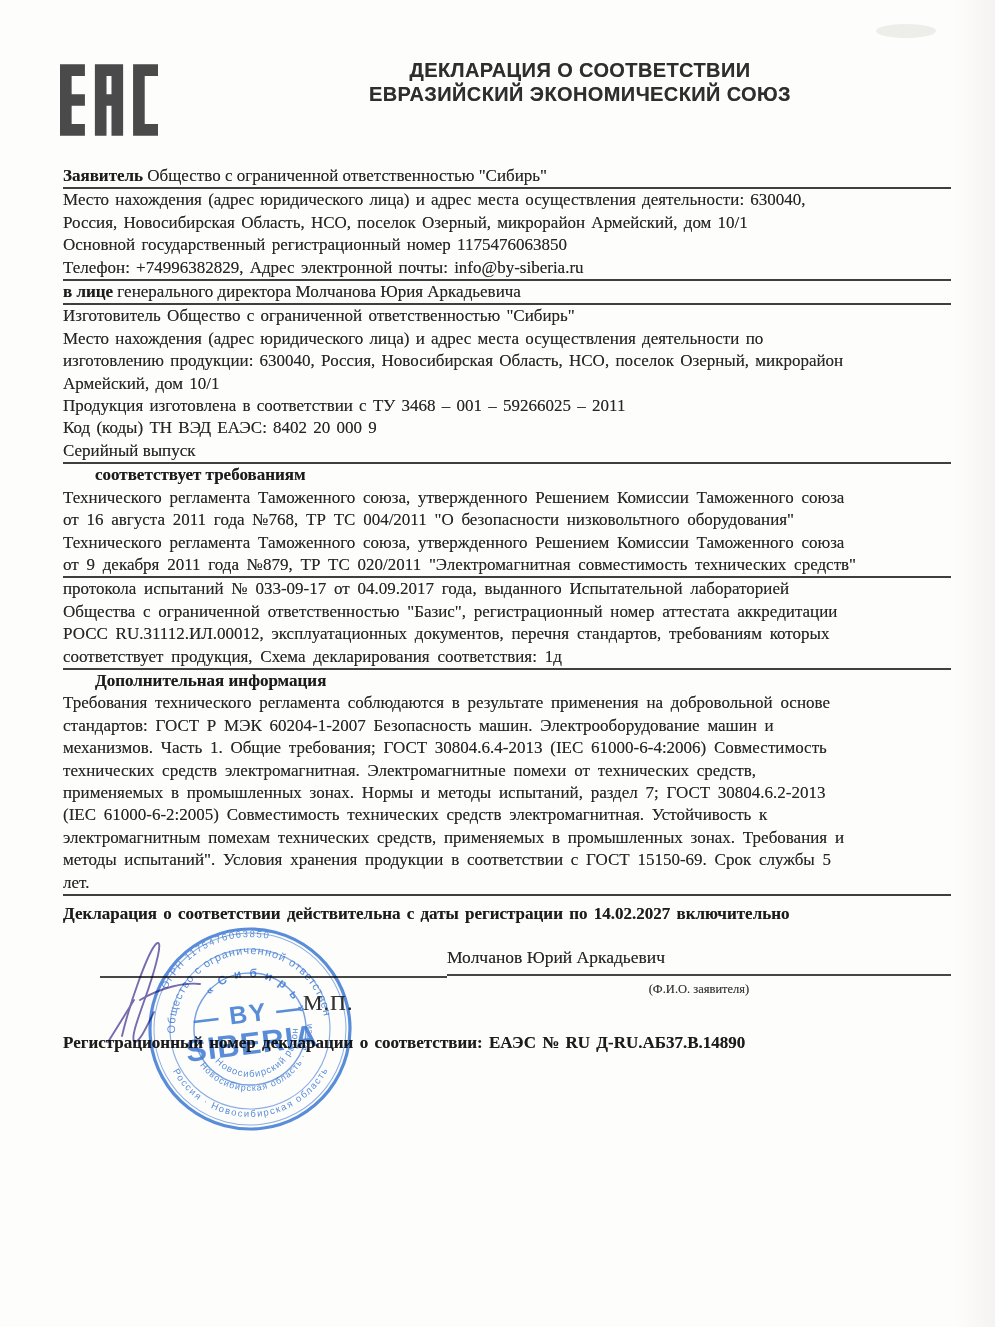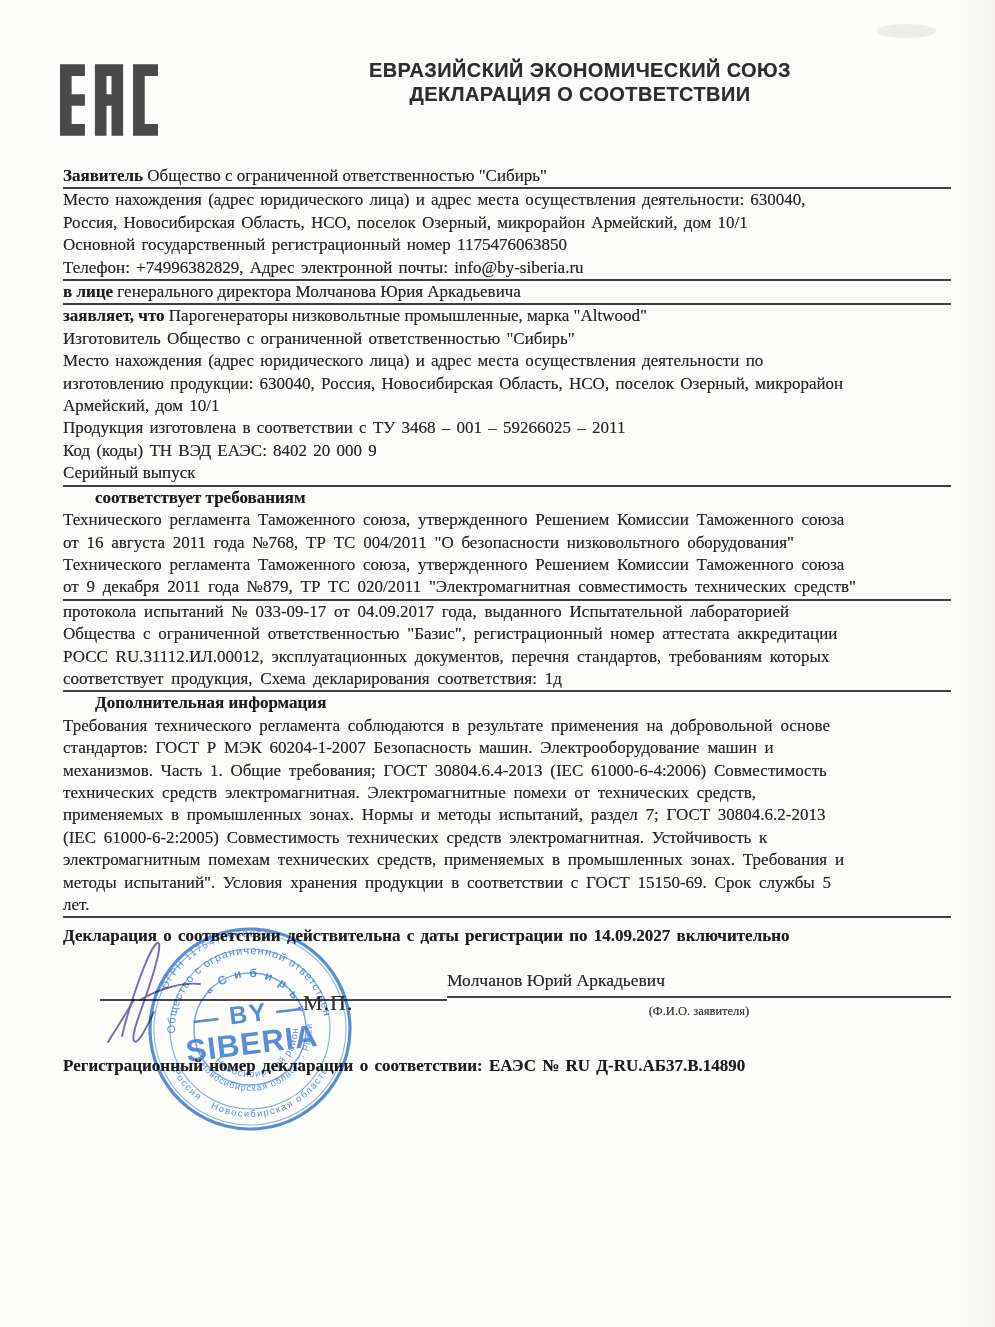--- a/index.html
+++ b/index.html
@@ -50,36 +50,35 @@
     <svg width="98" height="88" viewBox="0 0 118 86">
       <g fill="#4a4a4a">
         <path d="M0,0 H30 V14 H14 V36 H30 V50 H14 V72 H30 V86 H0 Z"></path>
         <path fill-rule="evenodd" d="M42,0 H76 V86 H62 V50 H56 V86 H42 Z M56,14 V36 H62 V14 Z"></path>
         <path d="M88,0 H118 V14 H102 V72 H118 V86 H88 Z"></path>
       </g>
     </svg>
   </div>
 
   <div class="hdr-title txt">
+    <div>ДЕКЛАРАЦИЯ О СООТВЕТСТВИИ</div>
     <div>ЕВРАЗИЙСКИЙ ЭКОНОМИЧЕСКИЙ СОЮЗ</div>
-    <div>ДЕКЛАРАЦИЯ О СООТВЕТСТВИИ</div>
   </div>
 
   <div class="doc-body txt">
 
     <div class="rule"><span class="lead">Заявитель</span><span> Общество с ограниченной ответственностью "Сибирь"</span></div>
 
     <div class="block rule">Место нахождения (адрес юридического лица) и адрес места осуществления деятельности: 630040,
 Россия, Новосибирская Область, НСО, поселок Озерный, микрорайон Армейский, дом 10/1
 Основной государственный регистрационный номер 1175476063850
 Телефон: +74996382829, Адрес электронной почты: info@by-siberia.ru</div>
 
     <div class="rule"><span class="lead">в лице</span><span> генерального директора Молчанова Юрия Аркадьевича</span></div>
 
-    <div><span class="lead">заявляет, что</span><span> Парогенераторы низковольтные промышленные, марка "Altwood"</span></div>
 
     <div class="block">Изготовитель Общество с ограниченной ответственностью "Сибирь"
 Место нахождения (адрес юридического лица) и адрес места осуществления деятельности по
 изготовлению продукции: 630040, Россия, Новосибирская Область, НСО, поселок Озерный, микрорайон
 Армейский, дом 10/1
 Продукция изготовлена в соответствии с ТУ 3468 – 001 – 59266025 – 2011
 Код (коды) ТН ВЭД ЕАЭС: 8402 20 000 9</div>
 
     <div class="rule">Серийный выпуск</div>
 
@@ -98,21 +97,21 @@
     <div class="block just rule">Требования технического регламента соблюдаются в результате применения на добровольной основе
 стандартов: ГОСТ Р МЭК 60204-1-2007 Безопасность машин. Электрооборудование машин и
 механизмов. Часть 1. Общие требования; ГОСТ 30804.6.4-2013 (IEC 61000-6-4:2006) Совместимость
 технических средств электромагнитная. Электромагнитные помехи от технических средств,
 применяемых в промышленных зонах. Нормы и методы испытаний, раздел 7; ГОСТ 30804.6.2-2013
 (IEC 61000-6-2:2005) Совместимость технических средств электромагнитная. Устойчивость к
 электромагнитным помехам технических средств, применяемых в промышленных зонах. Требования и
 методы испытаний". Условия хранения продукции в соответствии с ГОСТ 15150-69. Срок службы 5
 лет.</div>
 
-    <div class="validity">Декларация о соответствии действительна с даты регистрации по 14.09.2027 включительно</div>
+    <div class="validity">Декларация о соответствии действительна с даты регистрации по 14.02.2027 включительно</div>
 
     <div class="sig-row">
       <div class="sig-left">
         <div class="sig-line"></div>
       </div>
       <div class="sig-right">
         <div class="sig-name">Молчанов Юрий Аркадьевич</div>
         <div class="sig-line"></div>
         <div class="sig-label">(Ф.И.О. заявителя)</div>
       </div>

